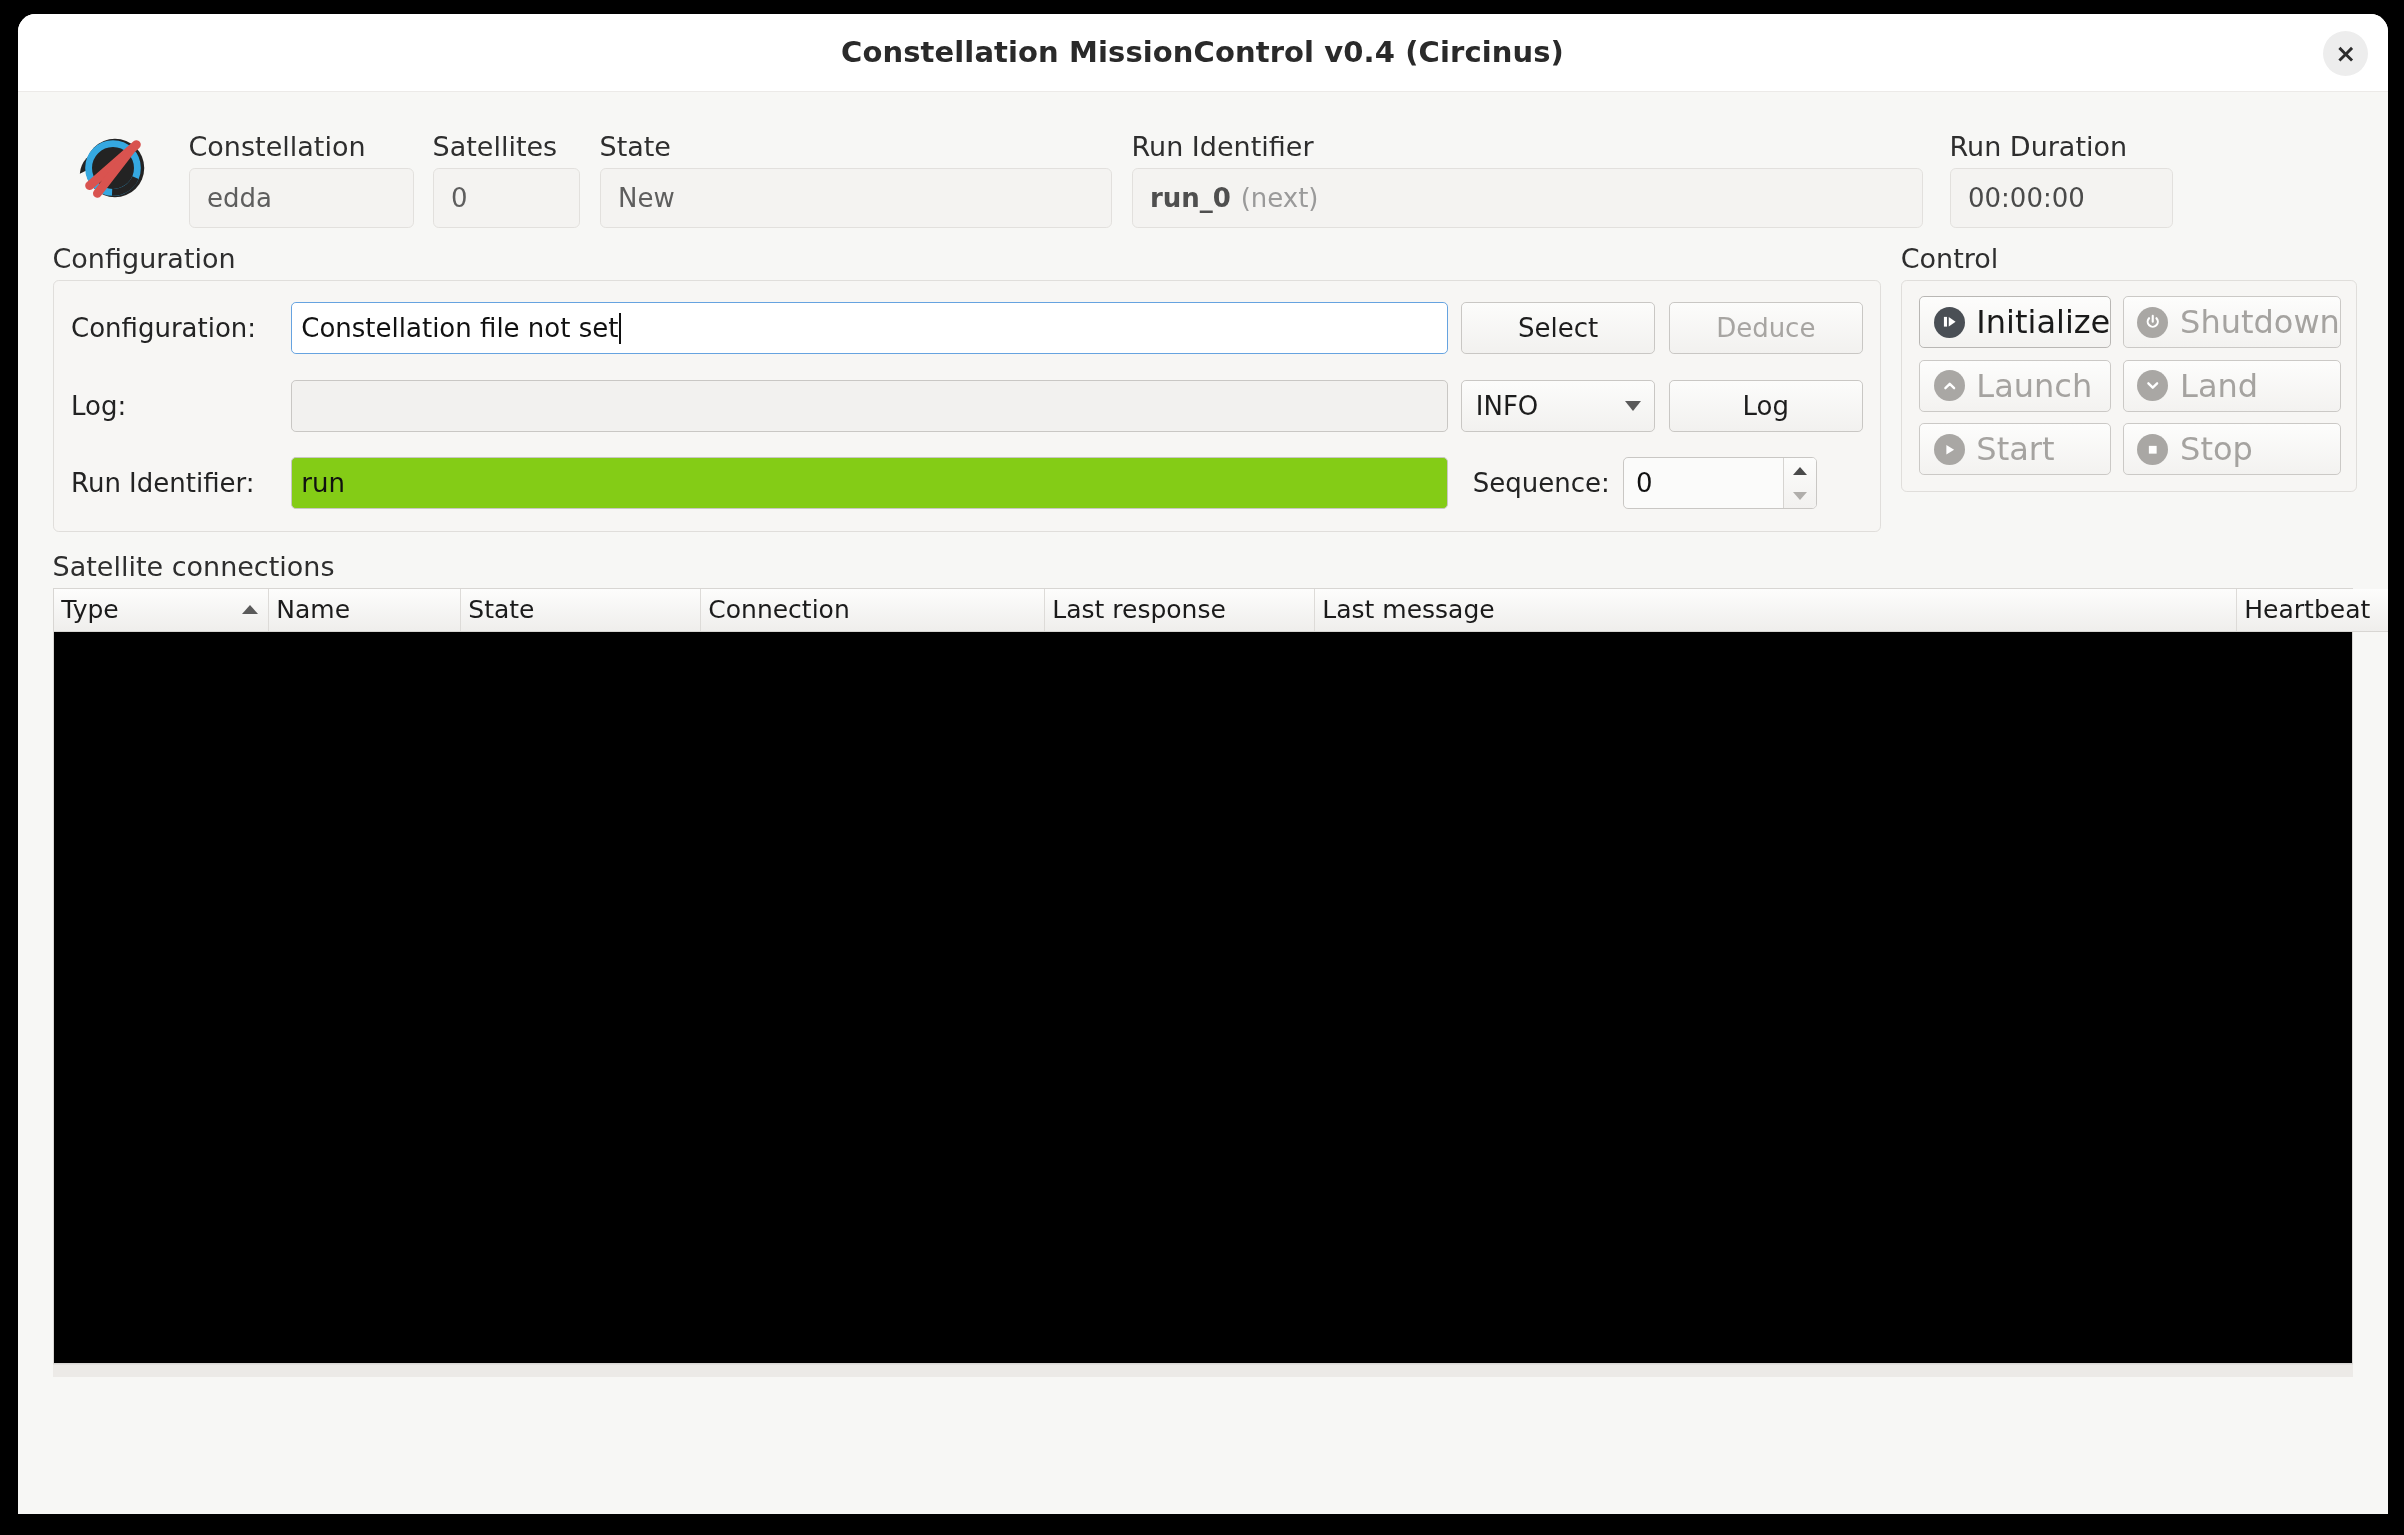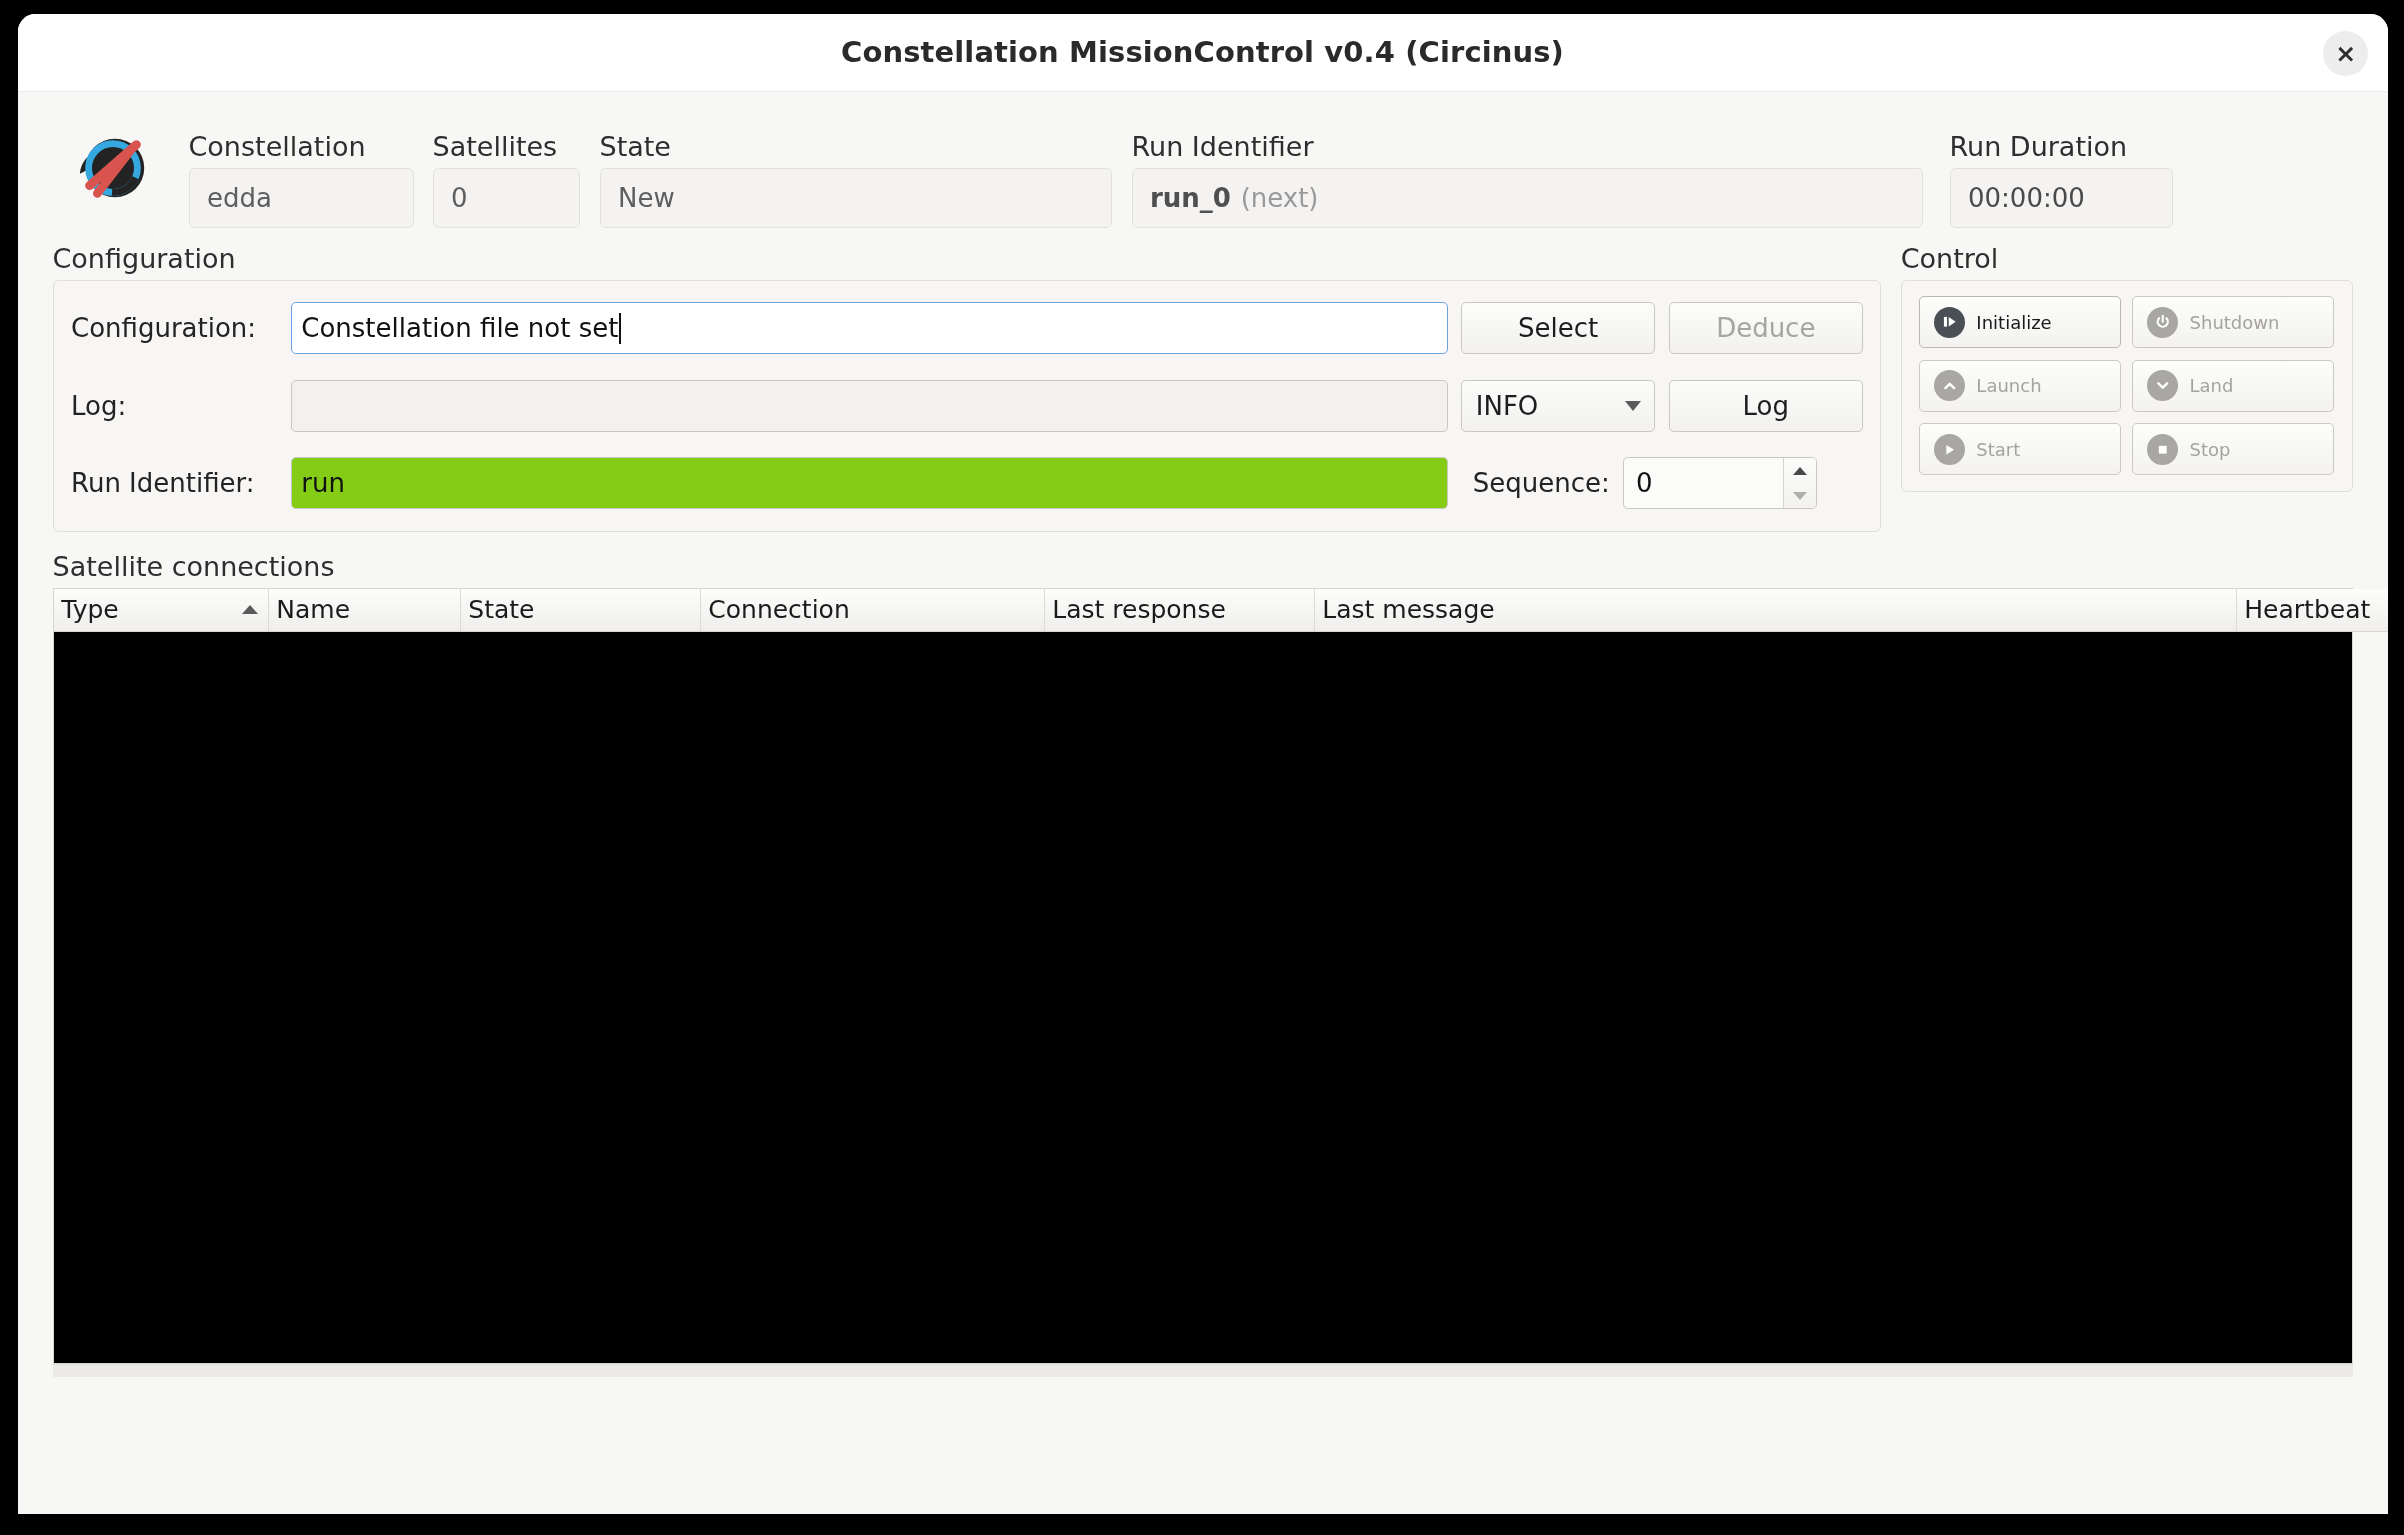--- a/index.html
+++ b/index.html
@@ -152,21 +152,21 @@
   .spin-up, .spin-dn { flex:1; display:flex; align-items:center; justify-content:center; cursor:pointer;}
   .s-up { width:0;height:0;border-left:7.8px solid transparent;border-right:7.8px solid transparent;border-bottom:8.7px solid #4a4a4a;}
   .s-dn { width:0;height:0;border-left:7.8px solid transparent;border-right:7.8px solid transparent;border-top:8.7px solid #b0aeab;}
 
   
   .ctrl-grid { display: grid; grid-template-columns: 1fr 1fr; gap: 11.6px; }
   .cbtn {
     height: 52px; border: 1px solid #cbc9c6; border-radius: 4.9px;
     background: linear-gradient(#fdfdfc, #f3f2f0);
     display: flex; align-items: center; gap: 11.6px; padding-left: 13.6px;
-    font-size: 18px; cursor: pointer; user-select: none;
+    font-size: 32px; cursor: pointer; user-select: none;
   }
   .cbtn.enabled { color: #1a1a1a; border-color:#b9b7b4; }
   .cbtn.disabled { color: #a5a3a0; }
   .cicon { width: 31px; height: 31px; border-radius: 50%; flex: none;
            display:flex; align-items:center; justify-content:center; }
   .cicon.on { background: #4a4f55; }
   .cicon.off { background: #a9a7a4; }
 
   
   .table-wrap { margin: 21.3px 35px 0 35px; }

